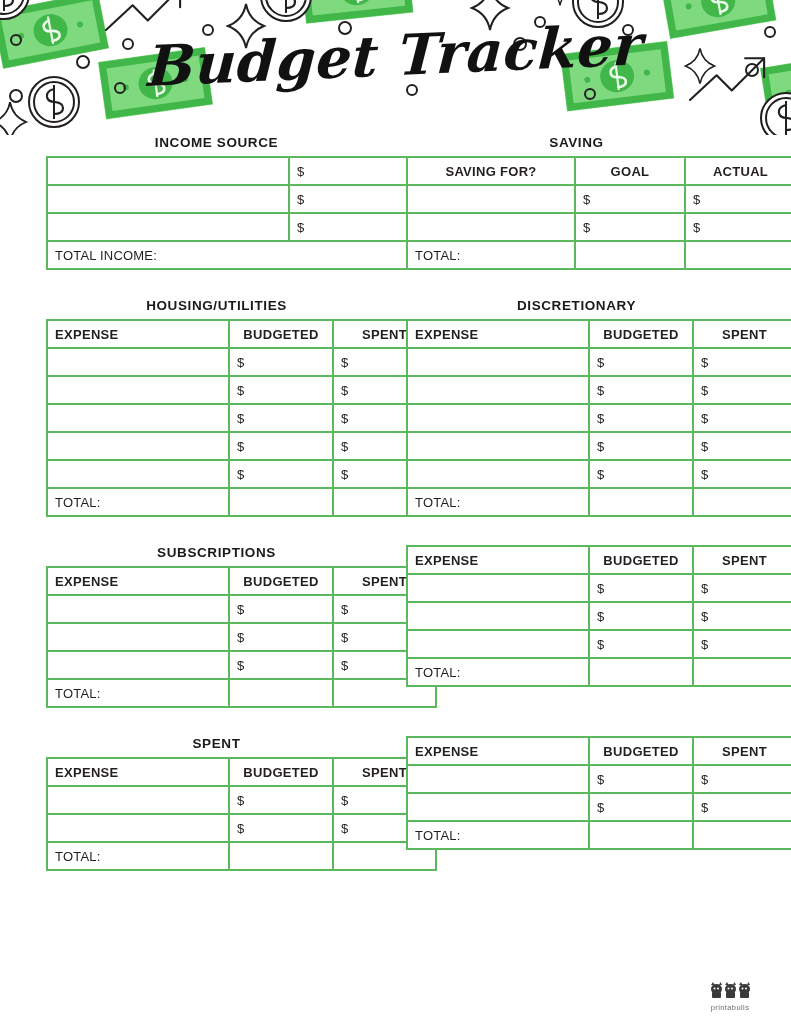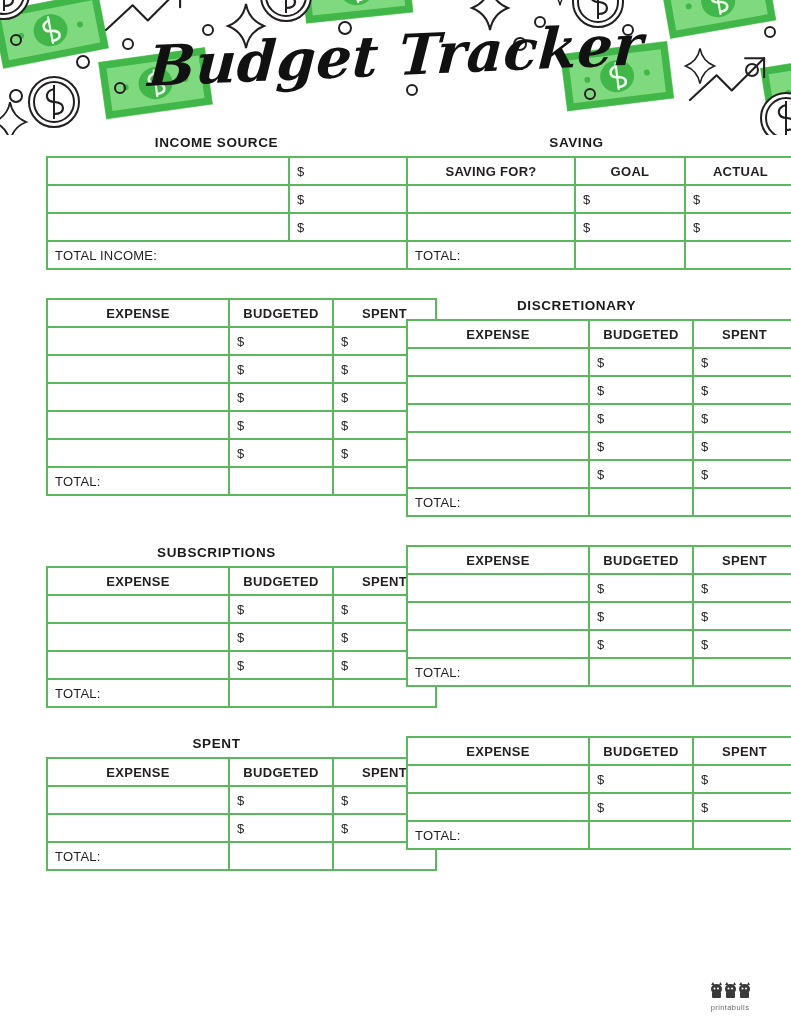--- a/index.html
+++ b/index.html
@@ -91,21 +91,21 @@
     line-height: 15px;
     overflow: hidden;
     white-space: nowrap;
   }
   td.hdr {
     text-align: center;
     font-size: 13px;
     letter-spacing: 0.3px;
     font-weight: bold;
   }
-  td.expense-hdr { text-align: center; }
+  td.expense-hdr { text-align: left; }
   td.money::before { content: "$"; }
   td.total-label { text-align: left; letter-spacing: 0.2px; }
   td.blank { }
   .gap-md { height: 28px; }
 
   
   #footer {
     position: absolute;
     left: 0;
     bottom: 6px;
@@ -297,20 +297,21 @@
       </tbody>
         </table>
     </div>
   </div>
 
   <div class="gap-md"></div>
 
   <div class="row">
 
     <div class="col">
+      <div class="sec-title">HOUSING/UTILITIES</div>
       <table class="bt">
         <tbody>
             <tr>
           <td class="hdr expense-hdr" style="width:166px">EXPENSE</td>
           <td class="hdr" style="width:88px">BUDGETED</td>
           <td class="hdr" style="width:87px">SPENT</td>
         </tr>
         <tr>
               <td class="blank"></td>
               <td class="money"></td>

